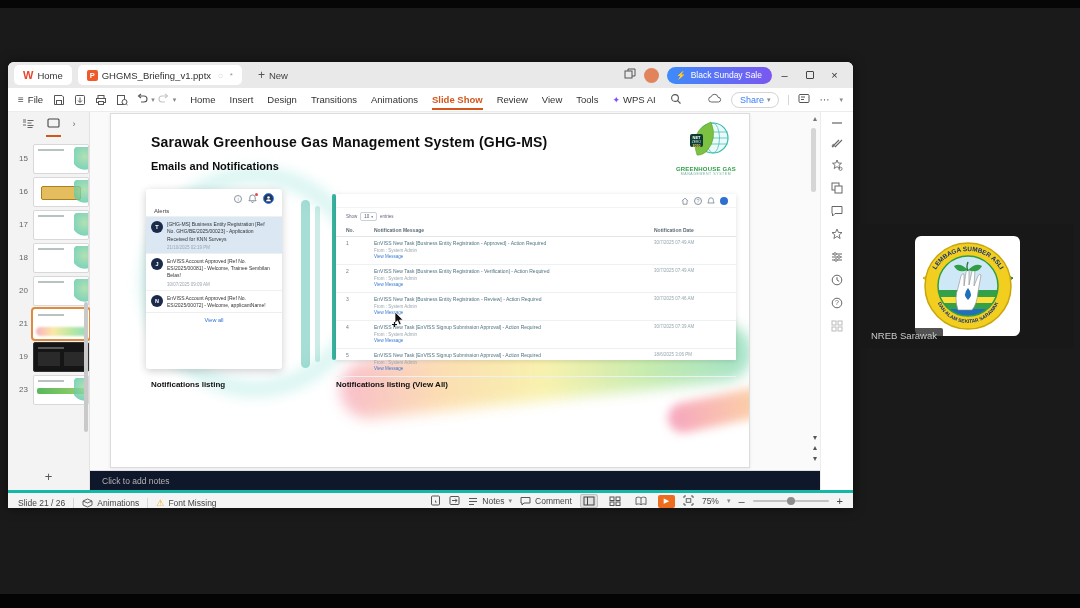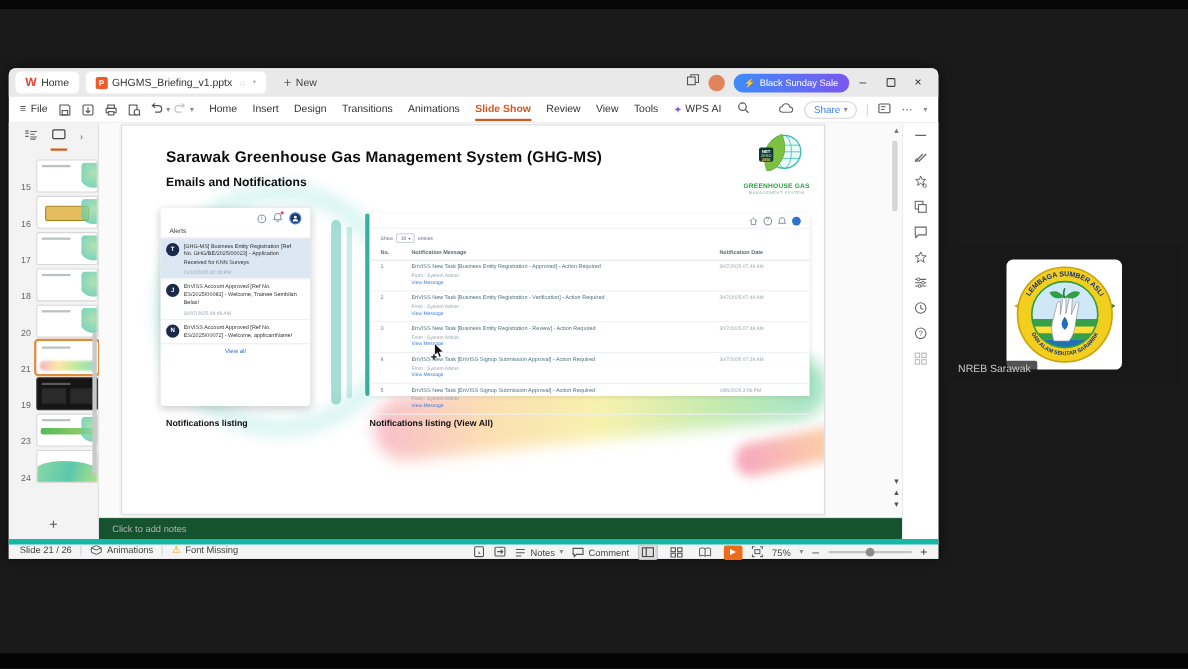--- a/index.html
+++ b/index.html
@@ -42,21 +42,21 @@
   .dots{color:#555;font-size:10px;letter-spacing:1px}
 
   .body-row{flex:1;display:flex;min-height:0}
   
   .spanel{width:82px;background:#f3f3f3;border-right:1px solid #e2e2e2;position:relative;flex:0 0 auto}
   .ptabs{height:24px;display:flex;align-items:center;justify-content:center;gap:13px;color:#555}
   .ptab-active{position:relative}
   .ptab-active::after{content:"";position:absolute;left:-1px;right:-1px;bottom:-4px;height:2px;background:#d3571d}
   .pchev{font-size:9px;color:#666}
   .thumbs{position:absolute;top:30px;left:0;right:0}
-  .trow{display:flex;align-items:flex-end;height:33px}
+  .trow{display:flex;align-items:center;height:33px}
   .tnum{width:20px;text-align:right;font-size:8px;color:#666;margin-right:5px}
   .thumb{width:56px;height:30px;background:#fff;border:1px solid #d8d8d8;border-radius:2px;position:relative;overflow:hidden}
   .trow.sel .thumb{outline:2px solid #df8a3c;border-color:#fff}
   .thumb::before{content:"";position:absolute;left:4px;top:4px;width:26px;height:2px;background:#9aa8a8;opacity:.7}
   .thumb.nd::before{display:none}
   .thumb .blob{position:absolute;right:-4px;top:2px;width:18px;height:24px;background:radial-gradient(circle at 60% 40%,#9fd9a0,#5fc9a8 70%,transparent 75%);opacity:.8}
   .thumb .acc{position:absolute}
   .t16 .acc{left:7px;top:8px;width:40px;height:14px;background:#e4bd5e;border:1px solid #a9821f;border-radius:2px}
   .t19 .acc{right:6px;bottom:5px;width:10px;height:4px;background:#233;border-radius:1px}
   .t21 .acc{left:2px;bottom:2px;width:52px;height:9px;background:linear-gradient(95deg,#f7b1c3,#fbe8a6,#bce8a2,#8fdcc0);border-radius:5px;filter:blur(1px)}
@@ -64,21 +64,21 @@
   .t22::before{background:#777}
   .t22 .acc{left:4px;top:9px;width:22px;height:14px;background:#2a2a2a;box-shadow:26px 0 0 #2a2a2a}
   .t23 .acc{left:3px;top:12px;width:50px;height:6px;background:linear-gradient(90deg,#58b85c,#9ed06c);border-radius:2px}
   .t24 .acc{left:-2px;bottom:-3px;width:62px;height:22px;background:linear-gradient(110deg,#8fd9a8,#5bc8ac,#bfe77e);border-radius:40% 60% 0 0}
   .pscroll{position:absolute;right:1px;top:190px;width:4px;height:130px;background:#c9c9c9;border-radius:2px}
   .padd{position:absolute;bottom:6px;left:0;right:0;text-align:center;font-size:13px;color:#555}
 
   
   .mid{flex:1;display:flex;flex-direction:column;min-width:0}
   .slidearea{flex:1;background:#fafafa;position:relative;overflow:hidden}
-  .notesbar{height:20px;background:#14532d;border-top:1px solid #e0e0e0;display:flex;align-items:center;padding-left:12px;font-size:8.5px;color:#b3b3b3;flex:0 0 auto}
+  .notesbar{height:20px;background:#0f172a;border-top:1px solid #e0e0e0;display:flex;align-items:center;padding-left:12px;font-size:8.5px;color:#b3b3b3;flex:0 0 auto}
   .vscroll-up{position:absolute;right:3px;top:3px;color:#777;font-size:8px;line-height:1}
   .vscroll-thumb{position:absolute;right:4px;top:16px;width:5px;height:64px;background:#d6d6d6;border-radius:2px}
   .slide-nav{position:absolute;right:3px;bottom:8px;display:flex;flex-direction:column;gap:4px;color:#555;font-size:8px;align-items:center;line-height:.8}
 
   
   #slide{position:absolute;left:20px;top:1px;width:640px;height:355px;background:#fff;border:1px solid #dcdcdc;box-shadow:0 1px 3px rgba(0,0,0,.08);overflow:hidden}
   .ring{position:absolute;left:28px;top:52px;width:232px;height:232px;border-radius:50%;border:18px solid rgba(140,225,215,.30);filter:blur(6px)}
   .pill1{position:absolute;left:190px;top:86px;width:9px;height:168px;background:rgba(57,179,160,.45);border-radius:5px}
   .pill2{position:absolute;left:204px;top:92px;width:5px;height:156px;background:rgba(57,179,160,.25);border-radius:4px}
   .wave1{position:absolute;left:228px;top:228px;width:414px;height:58px;background:linear-gradient(95deg,#f7b1c3,#fbd9a6,#f7f0a0,#bce8a2,#8fdcc0);border-radius:40px;transform:rotate(-6deg);filter:blur(7px);opacity:.85}
@@ -123,21 +123,21 @@
   .n-link{color:#3a7bd5;font-size:4.5px;line-height:1.5}
   .n-date{color:#93a7ad;font-size:4.5px}
 
   .cursor{position:absolute;left:280px;top:198px}
 
   
   .rrail{width:33px;background:#fff;border-left:1px solid #ececec;display:flex;flex-direction:column;align-items:center;padding-top:9px;gap:11px;flex:0 0 auto}
   .rrail svg{display:block}
 
   
-  .statusbar{height:18px;background:#f4f4f4;border-top:5px solid #14b8a6;display:flex;align-items:flex-start;padding:0 10px;font-size:8.5px;color:#454545;gap:8px;flex:0 0 auto;white-space:nowrap}
+  .statusbar{height:18px;background:#f4f4f4;border-top:3px solid #14b8a6;display:flex;align-items:flex-end;padding:0 10px;font-size:8.5px;color:#454545;gap:8px;flex:0 0 auto;white-space:nowrap}
   .sb-sep{width:1px;height:10px;background:#d5d5d5}
   .sb-grp{display:flex;align-items:center;gap:4px}
   .warn-tri{color:#eba613;font-size:9px}
   .sb-right{margin-left:auto;display:flex;align-items:center;gap:8px}
   .view-btn{display:flex;align-items:center;justify-content:center;width:18px;height:14px;border-radius:2px}
   .view-btn.on{background:#e0e0e0;border:1px solid #c2c2c2}
   .play-btn{width:17px;height:13px;background:#ed6c1e;border-radius:2px;color:#fff;font-size:7px;display:flex;align-items:center;justify-content:center}
   .zoom-slider{width:76px;height:2px;background:#c4c4c4;border-radius:1px;position:relative}
   .zoom-knob{position:absolute;left:45%;top:-3px;width:8px;height:8px;border-radius:50%;background:#8c8c8c}
   .zplus,.zminus{font-size:11px;color:#444}
@@ -326,26 +326,20 @@
               <span class="tnum">19</span>
               <div class="thumb t22">
                 <i class="acc"></i>
               </div>
             </div>
           <div class="trow">
               <span class="tnum">23</span>
               <div class="thumb t23">
                 <i class="acc"></i>
                 <i class="blob"></i>
-              </div>
-            </div>
-          <div class="trow">
-              <span class="tnum">24</span>
-              <div class="thumb t24 nd">
-                <i class="acc"></i>
               </div>
             </div>
         </div>
         <div class="pscroll"></div>
         <div class="padd">+</div>
       </div>
 
       <div class="mid">
         <div class="slidearea">
 

